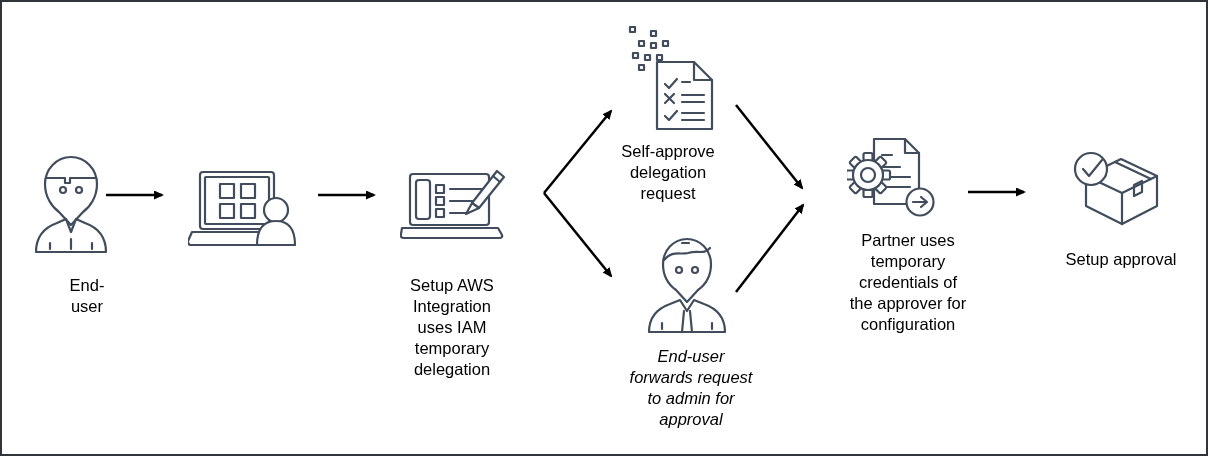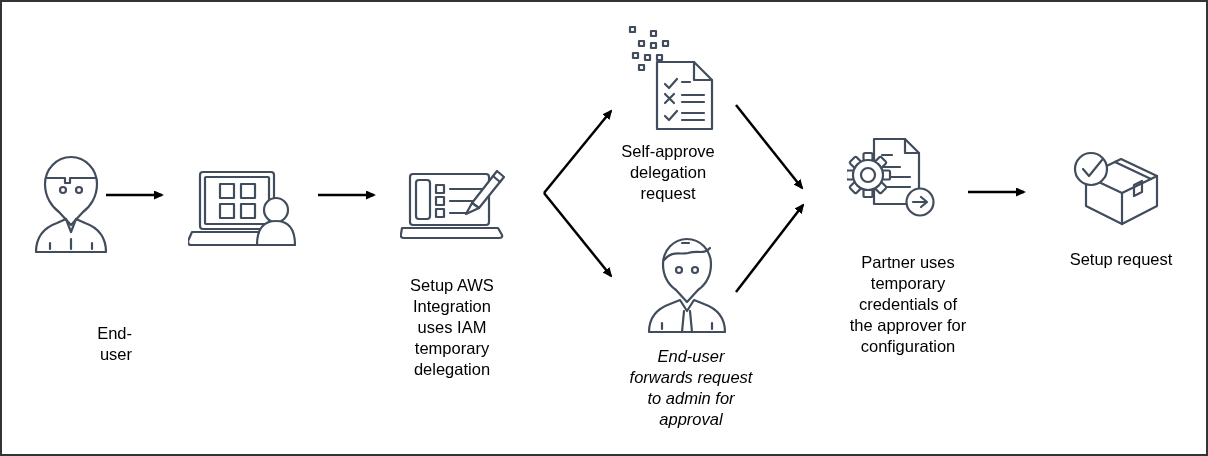--- a/index.html
+++ b/index.html
@@ -9,21 +9,21 @@
     font-family:"Liberation Sans","DejaVu Sans",sans-serif;
   }
   .icon{position:absolute;}
   .icon svg{display:block;width:100%;height:100%;}
   .ic{stroke:#414d5c;stroke-width:2.2;fill:none;stroke-linecap:round;stroke-linejoin:round;}
   .icw{stroke:#414d5c;stroke-width:2.2;fill:#ffffff;stroke-linecap:round;stroke-linejoin:round;}
   .label{
     position:absolute;color:#000000;font-size:16.5px;line-height:21px;
     text-align:center;white-space:pre-line;letter-spacing:0;
   }
-  .label.left{text-align:right;margin-top:48px;}
+  .label.left{text-align:center;}
   .arrows{position:absolute;left:0;top:0;}
   .arrows line{stroke:#000000;stroke-width:2.5;}
 </style>
 </head>
 <body>
 
 <div class="canvas">
 
   <svg class="arrows" width="1208" height="456" viewBox="0 0 1208 456">
     <defs>
@@ -143,32 +143,32 @@
         <rect class="icw" x="16.5" y="18" width="9" height="8" rx="1.5" transform="rotate(225 21 40)"></rect>
         <rect class="icw" x="16.5" y="18" width="9" height="8" rx="1.5" transform="rotate(270 21 40)"></rect>
         <rect class="icw" x="16.5" y="18" width="9" height="8" rx="1.5" transform="rotate(315 21 40)"></rect>
       </g>
       <circle class="icw" cx="21" cy="40" r="15"></circle>
       <circle class="ic" cx="21" cy="40" r="7"></circle>
       <circle class="icw" cx="73" cy="67" r="13.5"></circle>
       <path class="ic" d="M 66,67 H 79 M 74,62 L 80,67 L 74,72"></path>
     </svg>
   </div>
-  <div class="label" style="left:821px;top:228px;width:170px;margin-top:22px;">Partner uses
+  <div class="label" style="left:821px;top:228px;width:170px;">Partner uses
 temporary
 credentials of
 the approver for
 configuration</div>
 
   <div class="icon" style="left:1062px;top:146px;width:102px;height:84px;">
     <svg viewBox="0 0 102 84">
       <path class="ic" d="M 22,28 L 57,11 L 93,28 L 58,45 Z"></path>
       <path class="ic" d="M 51,14 L 87,31"></path>
       <path class="ic" d="M 22,28 V 58 L 58,76 V 45"></path>
       <path class="ic" d="M 93,28 V 58 L 58,76"></path>
       <path class="ic" d="M 70,37 L 78,33 L 78,44 L 70,48 Z"></path>
       <circle class="icw" cx="27" cy="21" r="16"></circle>
       <path class="ic" d="M 19,21 l 6,7 l 13,-16"></path>
     </svg>
   </div>
-  <div class="label" style="left:1034px;top:247px;width:170px;">Setup request</div>
+  <div class="label" style="left:1034px;top:247px;width:170px;">Setup approval</div>
 
 </div>
 
 </body></html>

